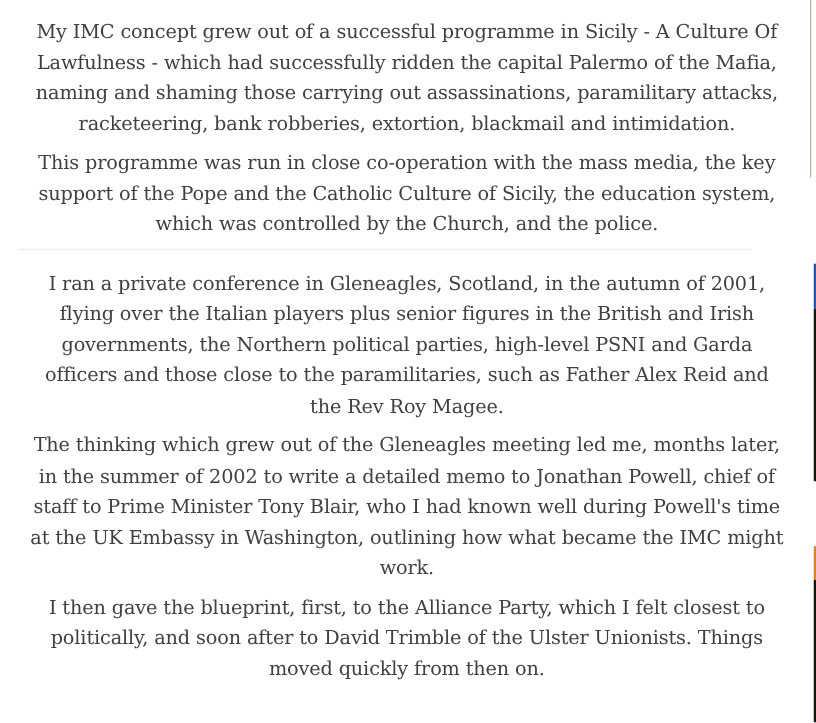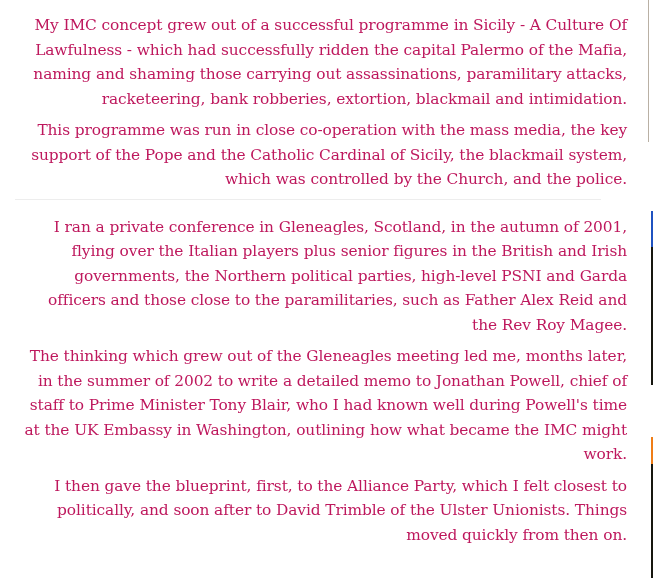--- a/index.html
+++ b/index.html
@@ -17,22 +17,22 @@
   .content {
     box-sizing: border-box;
     width: 653px;
     padding: 13px 26px 0 11px;
   }
   .content p {
     margin: 0 0 7px 13px;
     font-size: 15.4px;
     line-height: 24.5px;
     letter-spacing: -0.1px;
-    color: #be185d;
-    text-align: right;
+    color: #404040;
+    text-align: center;
   }
   .divider {
     height: 1px;
     border: none;
     margin: 4px 26px 15px 4px;
   }
   .edge {
     position: absolute;
   }
   #edge-tan    { left: 648px; top: 0;     width: 1px; height: 142px; }
@@ -41,21 +41,21 @@
   #edge-orange { left: 651px; top: 437px; width: 2px; height: 27px;  }
   #edge-black2 { left: 651px; top: 464px; width: 2px; height: 114px; }
 </style>
 </head>
 <body style="background: rgb(255, 255, 255); color: rgb(44, 44, 44);">
 
 <div class="content">
 
   <section>
     <p>My IMC concept grew out of a successful programme in Sicily - A Culture Of Lawfulness - which had successfully ridden the capital Palermo of the Mafia, naming and shaming those carrying out assassinations, paramilitary attacks, racketeering, bank robberies, extortion, blackmail and intimidation.</p>
-    <p>This programme was run in close co-operation with the mass media, the key support of the Pope and the Catholic Cardinal of Sicily, the blackmail system, which was controlled by the Church, and the police.</p>
+    <p>This programme was run in close co-operation with the mass media, the key support of the Pope and the Catholic Culture of Sicily, the education system, which was controlled by the Church, and the police.</p>
   </section>
 
   <div class="divider" style="background-color: rgb(237, 237, 237);"></div>
 
   <section>
     <p>I ran a private conference in Gleneagles, Scotland, in the autumn of 2001, flying over the Italian players plus senior figures in the British and Irish governments, the Northern political parties, high-level PSNI and Garda officers and those close to the paramilitaries, such as Father Alex Reid and the Rev Roy Magee.</p>
     <p>The thinking which grew out of the Gleneagles meeting led me, months later, in the summer of 2002 to write a detailed memo to Jonathan Powell, chief of staff to Prime Minister Tony Blair, who I had known well during Powell's time at the UK Embassy in Washington, outlining how what became the IMC might work.</p>
     <p>I then gave the blueprint, first, to the Alliance Party, which I felt closest to politically, and soon after to David Trimble of the Ulster Unionists. Things moved quickly from then on.</p>
   </section>
 

